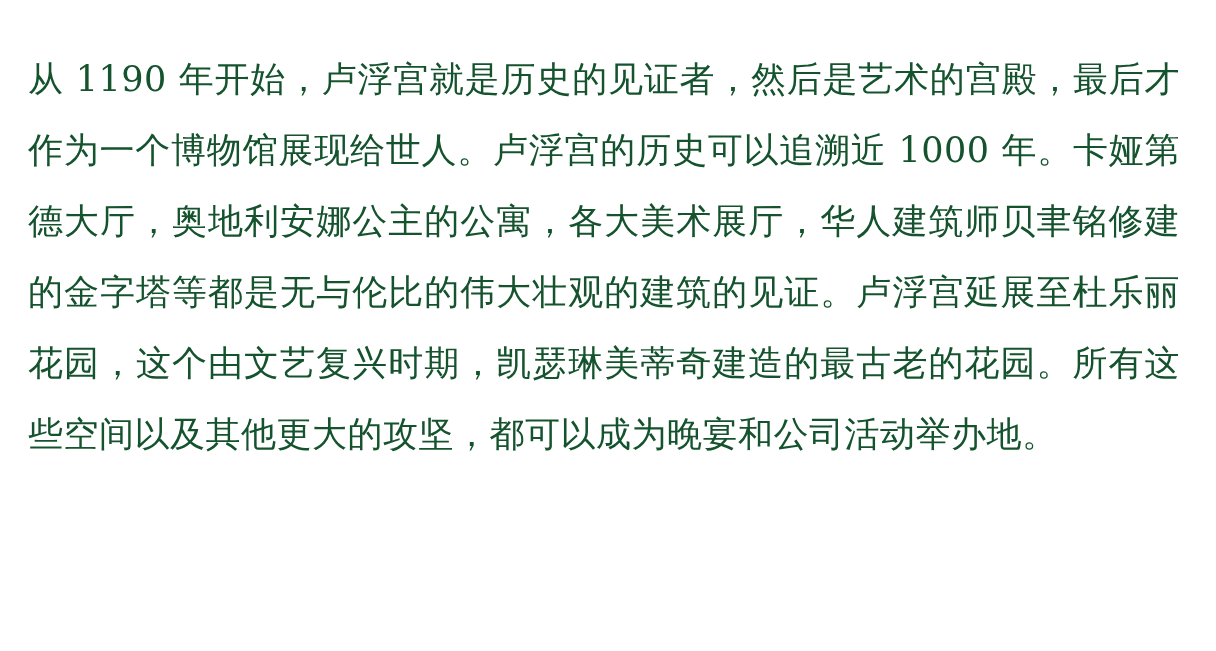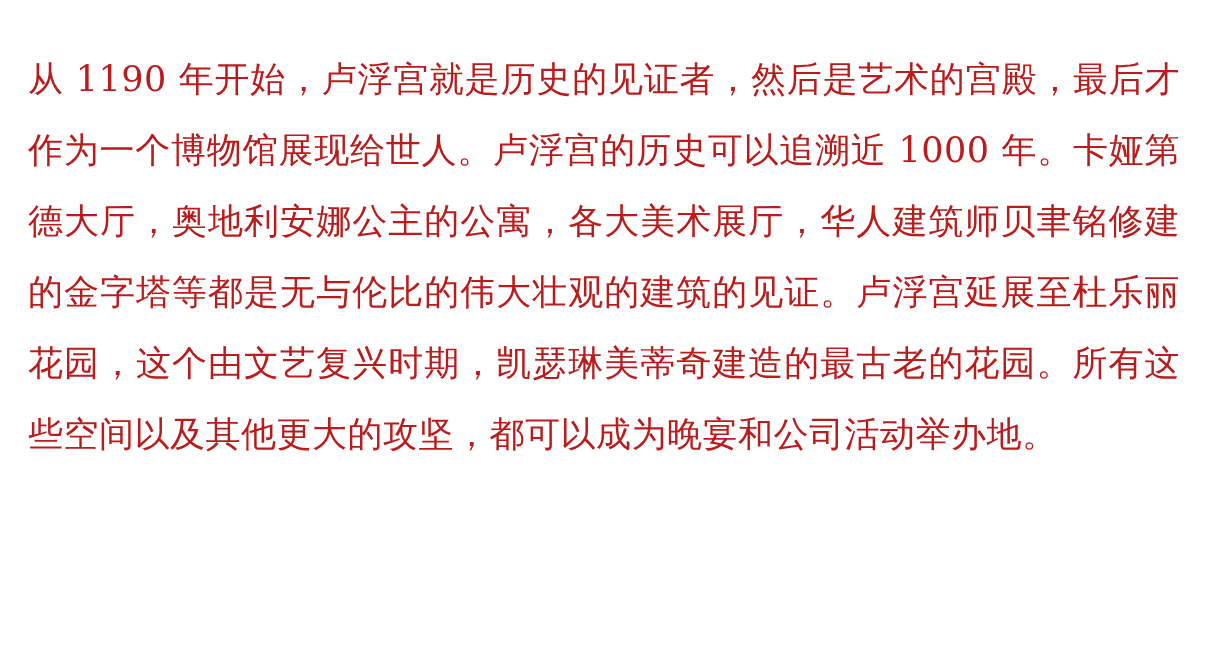--- a/index.html
+++ b/index.html
@@ -17,21 +17,21 @@
     box-sizing: border-box;
     width: 1216px;
     height: 651px;
     padding: 44px 36px 20px 28px;
     background: #ffffff;
   }
   .body-text {
     font-family: "DejaVu Serif", "Liberation Serif", serif;
     font-size: 35px;
     line-height: 71px;
-    color: #b91c1c;
+    color: #14532d;
     text-align: justify;
     text-justify: inter-character;
     letter-spacing: 0.5px;
     white-space: pre-wrap;
     word-break: break-all;
     margin: 0;
   }
 </style>
 </head>
 <body>

